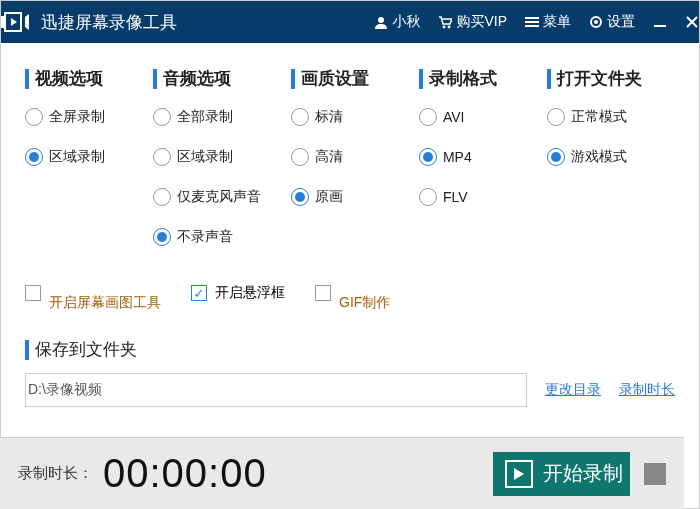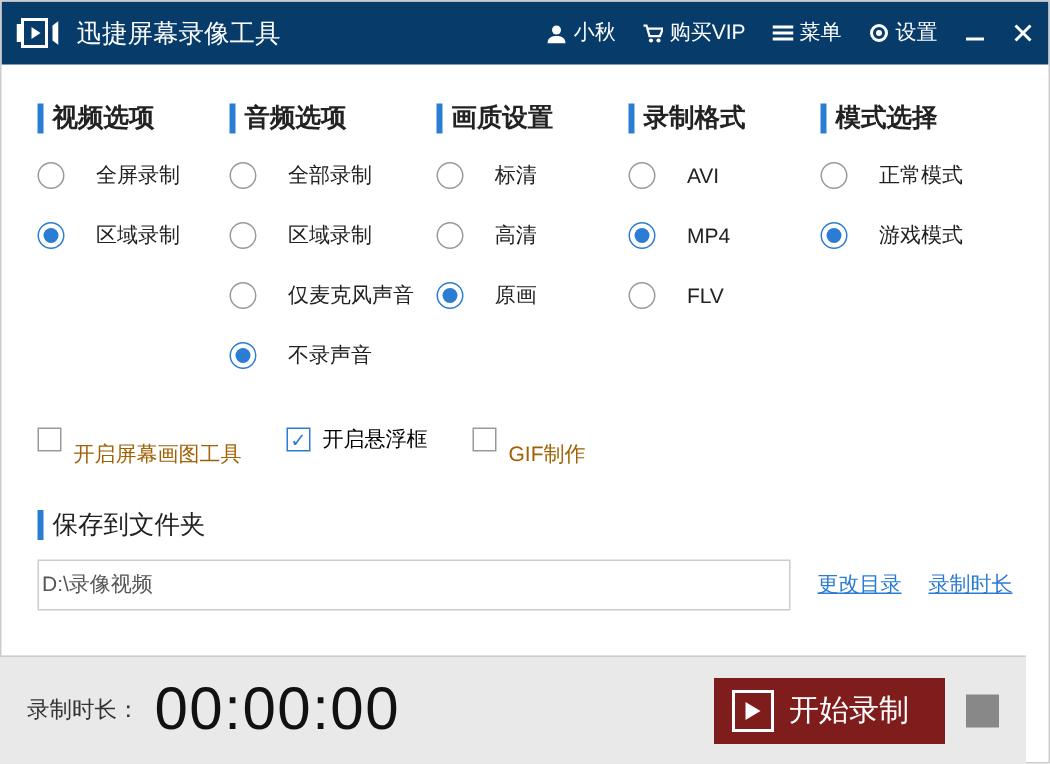--- a/index.html
+++ b/index.html
@@ -1,49 +1,49 @@
 <!DOCTYPE html>
 <html><head>
 <meta charset="utf-8">
 <style>
 * { box-sizing: border-box; margin: 0; padding: 0; }
 body { font-family: "Microsoft YaHei", sans-serif; background: #fff; width: 700px; height: 509px; overflow: hidden; border: 1px solid #ccc; }
-.titlebar { background: #073b6a; height: 42px; display: flex; color: #fff; padding: 0 10px; }
+.titlebar { background: #073b6a; height: 42px; display: flex; color: #fff; padding: 0 0; }
 .logo { display: flex; align-items: center; gap: 6px; }
 .app-title { font-size: 17px; margin-left: 6px; font-weight: 500; }
 .tb-right { margin-left: auto; display: flex; gap: 18px; align-items: center; font-size: 14px; }
 .tb-item { display: flex; align-items: center; gap: 4px; cursor: pointer; }
 .tb-icon { display: inline-flex; }
 .mainarea { padding: 24px 24px 10px 24px; }
 .options-row { display: flex; gap: 0; }
 .opt-col { width: 130px; }
 .opt-col.wide { width: 140px; }
 .opt-header { display: flex; align-items: center; gap: 6px; font-size: 17px; font-weight: 700; color: #222; margin-bottom: 18px; }
 .opt-header .bar { width: 4px; height: 20px; background: #2b7cd3; }
-.radio-item { display: flex; align-items: center; gap: 21px; font-size: 14px; color: #222; margin-bottom: 22px; cursor: pointer; }
+.radio-item { display: flex; align-items: center; gap: 6px; font-size: 14px; color: #222; margin-bottom: 22px; cursor: pointer; }
 .radio { width: 18px; height: 18px; border: 1px solid #999; border-radius: 50%; display: inline-flex; align-items: center; justify-content: center; flex-shrink: 0; }
 .radio.selected { border-color: #2b7cd3; }
 .radio.selected::after { content: ""; width: 10px; height: 10px; background: #2b7cd3; border-radius: 50%; }
 .checkrow { display: flex; gap: 30px; align-items: center; margin-top: 6px; font-size: 14px; }
 .check-item { display: flex; align-items: center; gap: 8px; cursor: pointer; }
 .cbox { width: 16px; height: 16px; border: 1px solid #999; display: inline-flex; align-items: center; justify-content: center; }
 .cbox.checked { border-color: #2b7cd3; color: #2b7cd3; }
 .cbox.checked::after { content: "✓"; font-size: 13px; line-height: 1; color: #2b7cd3; }
 .blue-text { color: #a16207; margin-top: 20px; }
 .save-section { margin-top: 26px; }
 .save-header { display: flex; align-items: center; gap: 6px; font-size: 17px; color: #222; margin-bottom: 12px; }
 .save-header .bar { width: 4px; height: 20px; background: #2b7cd3; }
 .save-row { display: flex; align-items: center; gap: 18px; }
 .path-input { flex: 1; height: 34px; border: 1px solid #ccc; padding: 0 2px; font-size: 14px; color: #555; background: #fff; }
 .link { color: #2b7cd3; text-decoration: underline; font-size: 14px; cursor: pointer; }
 .footer { position: absolute; bottom: 0; left: 0; right: 16px; height: 72px; background: #e9e9e9; border-top: 1px solid #ccc; display: flex; align-items: center; padding: 0 18px; }
 .dur-label { font-size: 15px; color: #333; margin-right: 10px; }
 .timer { font-size: 40px; color: #111; letter-spacing: 1px; font-weight: 400; }
 .footer-right { margin-left: auto; display: flex; align-items: center; gap: 14px; }
-.start-btn { background: #7f1d1d; color: #fff; height: 44px; padding: 0 24px 0 12px; display: flex; align-items: center; gap: 10px; font-size: 20px; cursor: pointer; }
+.start-btn { background: #0f766e; color: #fff; height: 44px; padding: 0 7px 0 12px; display: flex; align-items: center; gap: 10px; font-size: 20px; cursor: pointer; }
 .play-box { width: 28px; height: 28px; border: 2px solid #fff; display: flex; align-items: center; justify-content: center; }
 .stop-btn { width: 22px; height: 22px; background: #888; cursor: pointer; }
 </style>
 </head>
 <body>
 
 <div class="titlebar">
   <div class="logo">
     <span class="tb-icon">
       <svg width="28" height="22" viewBox="0 0 28 22">
@@ -181,21 +181,21 @@
           <span>MP4</span>
         </div>
         <div class="radio-item">
           <span class="radio"></span>
           <span>FLV</span>
         </div>
       </div>
       <div class="opt-col">
         <div class="opt-header">
           <span class="bar"></span>
-          <span>模式选择</span>
+          <span>打开文件夹</span>
         </div>
         <div class="radio-item">
           <span class="radio"></span>
           <span>正常模式</span>
         </div>
         <div class="radio-item">
           <span class="radio selected"></span>
           <span>游戏模式</span>
         </div>
       </div>

